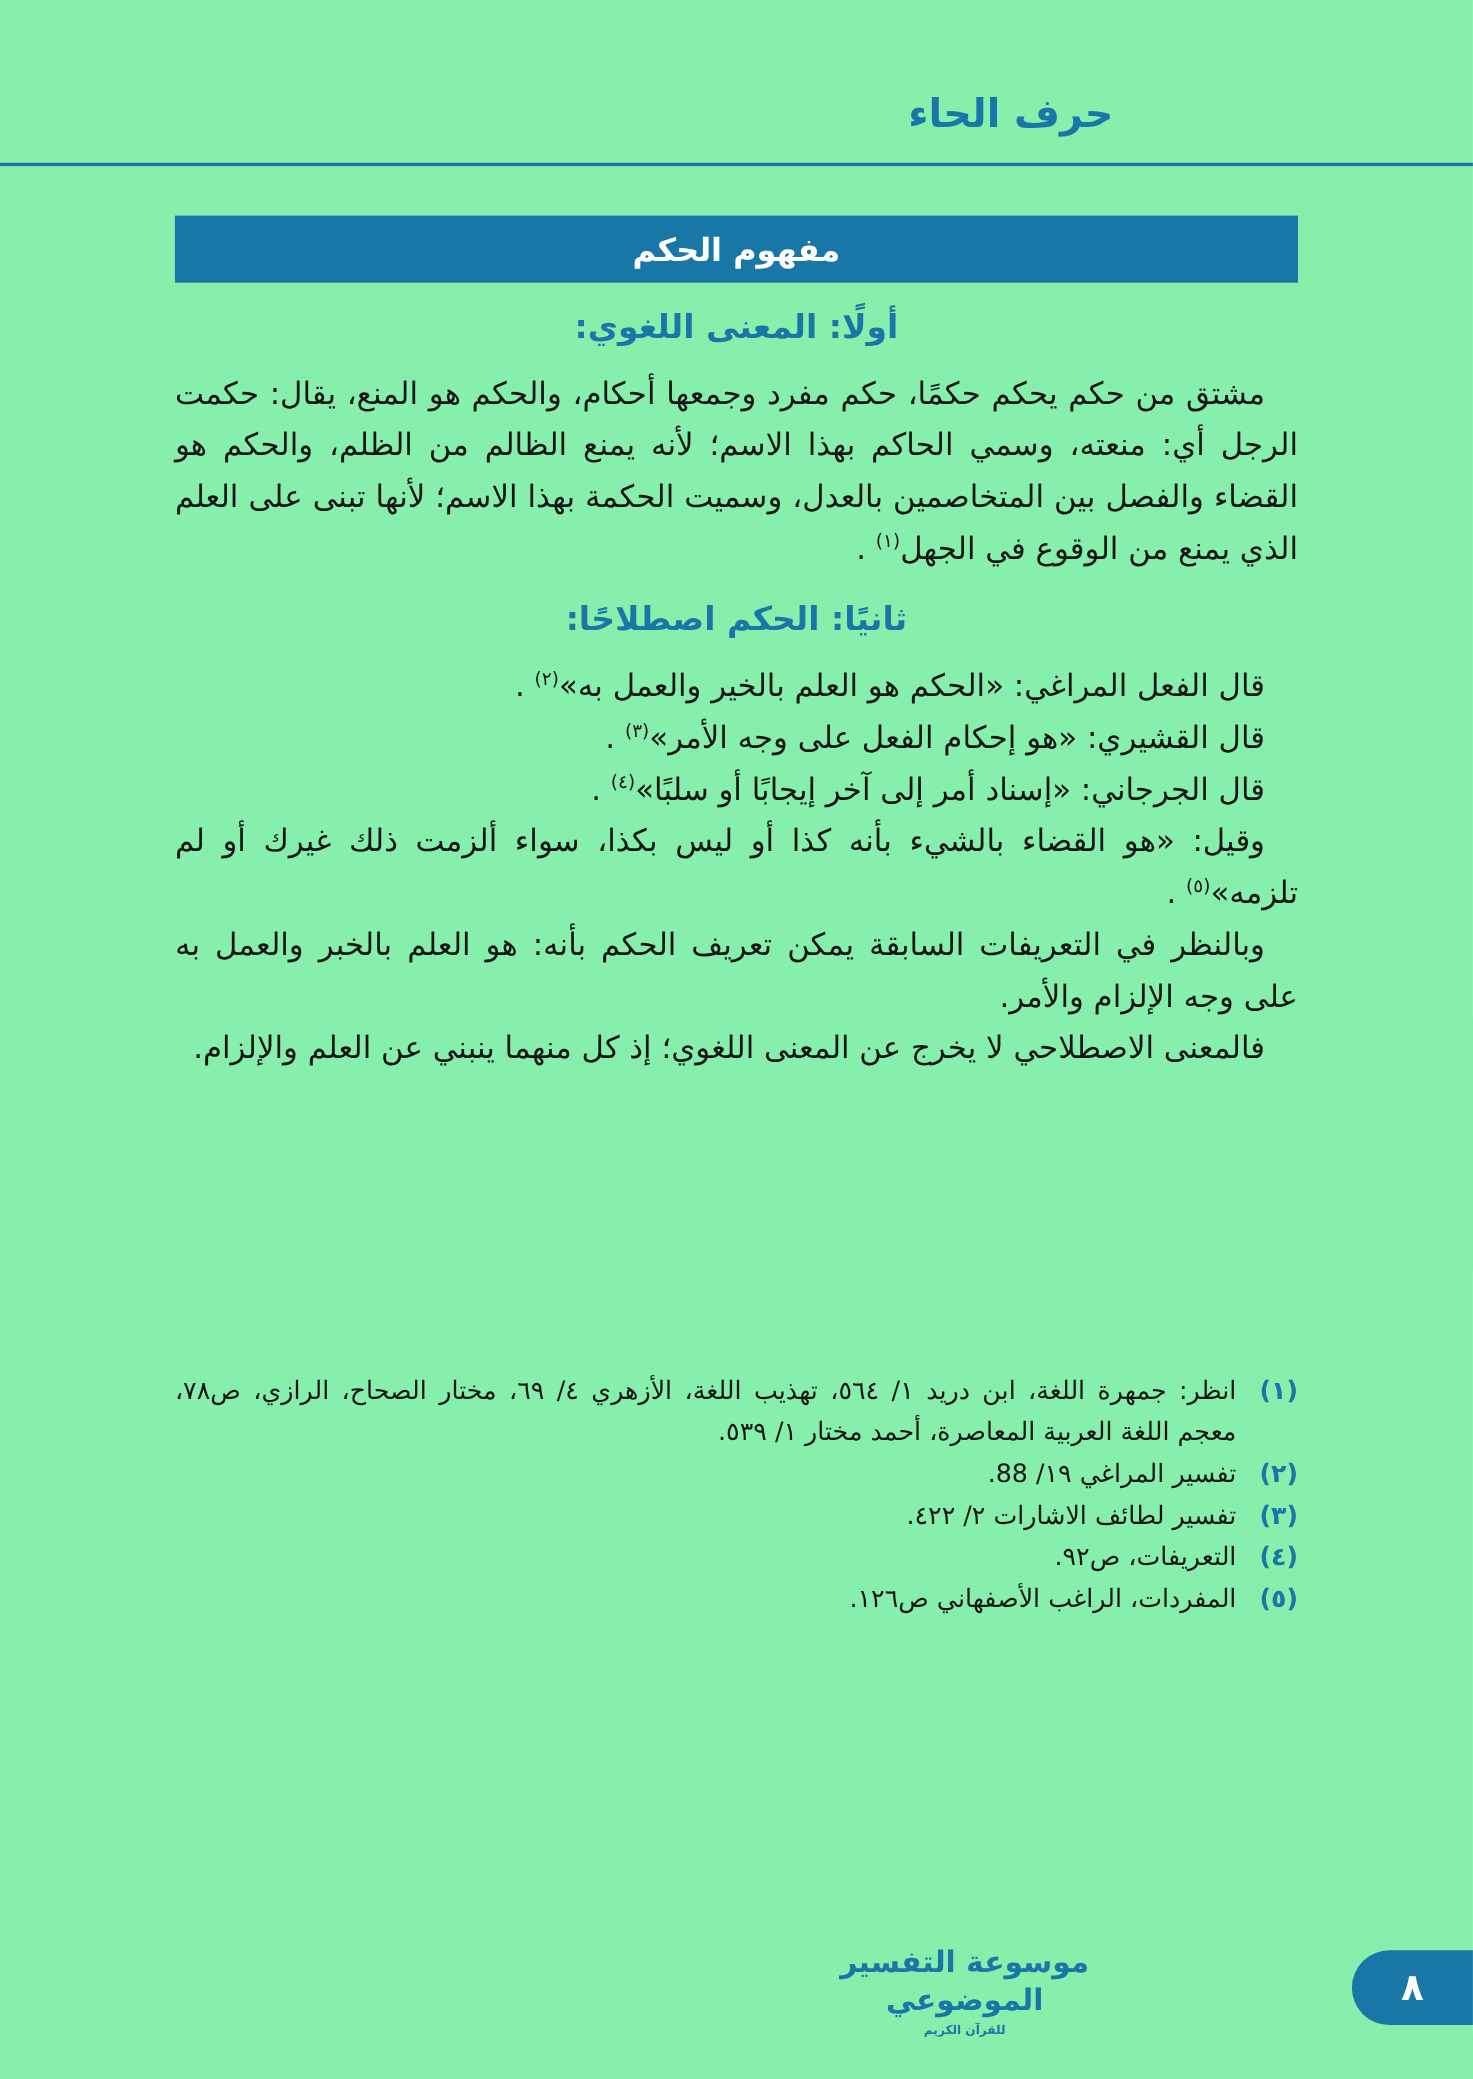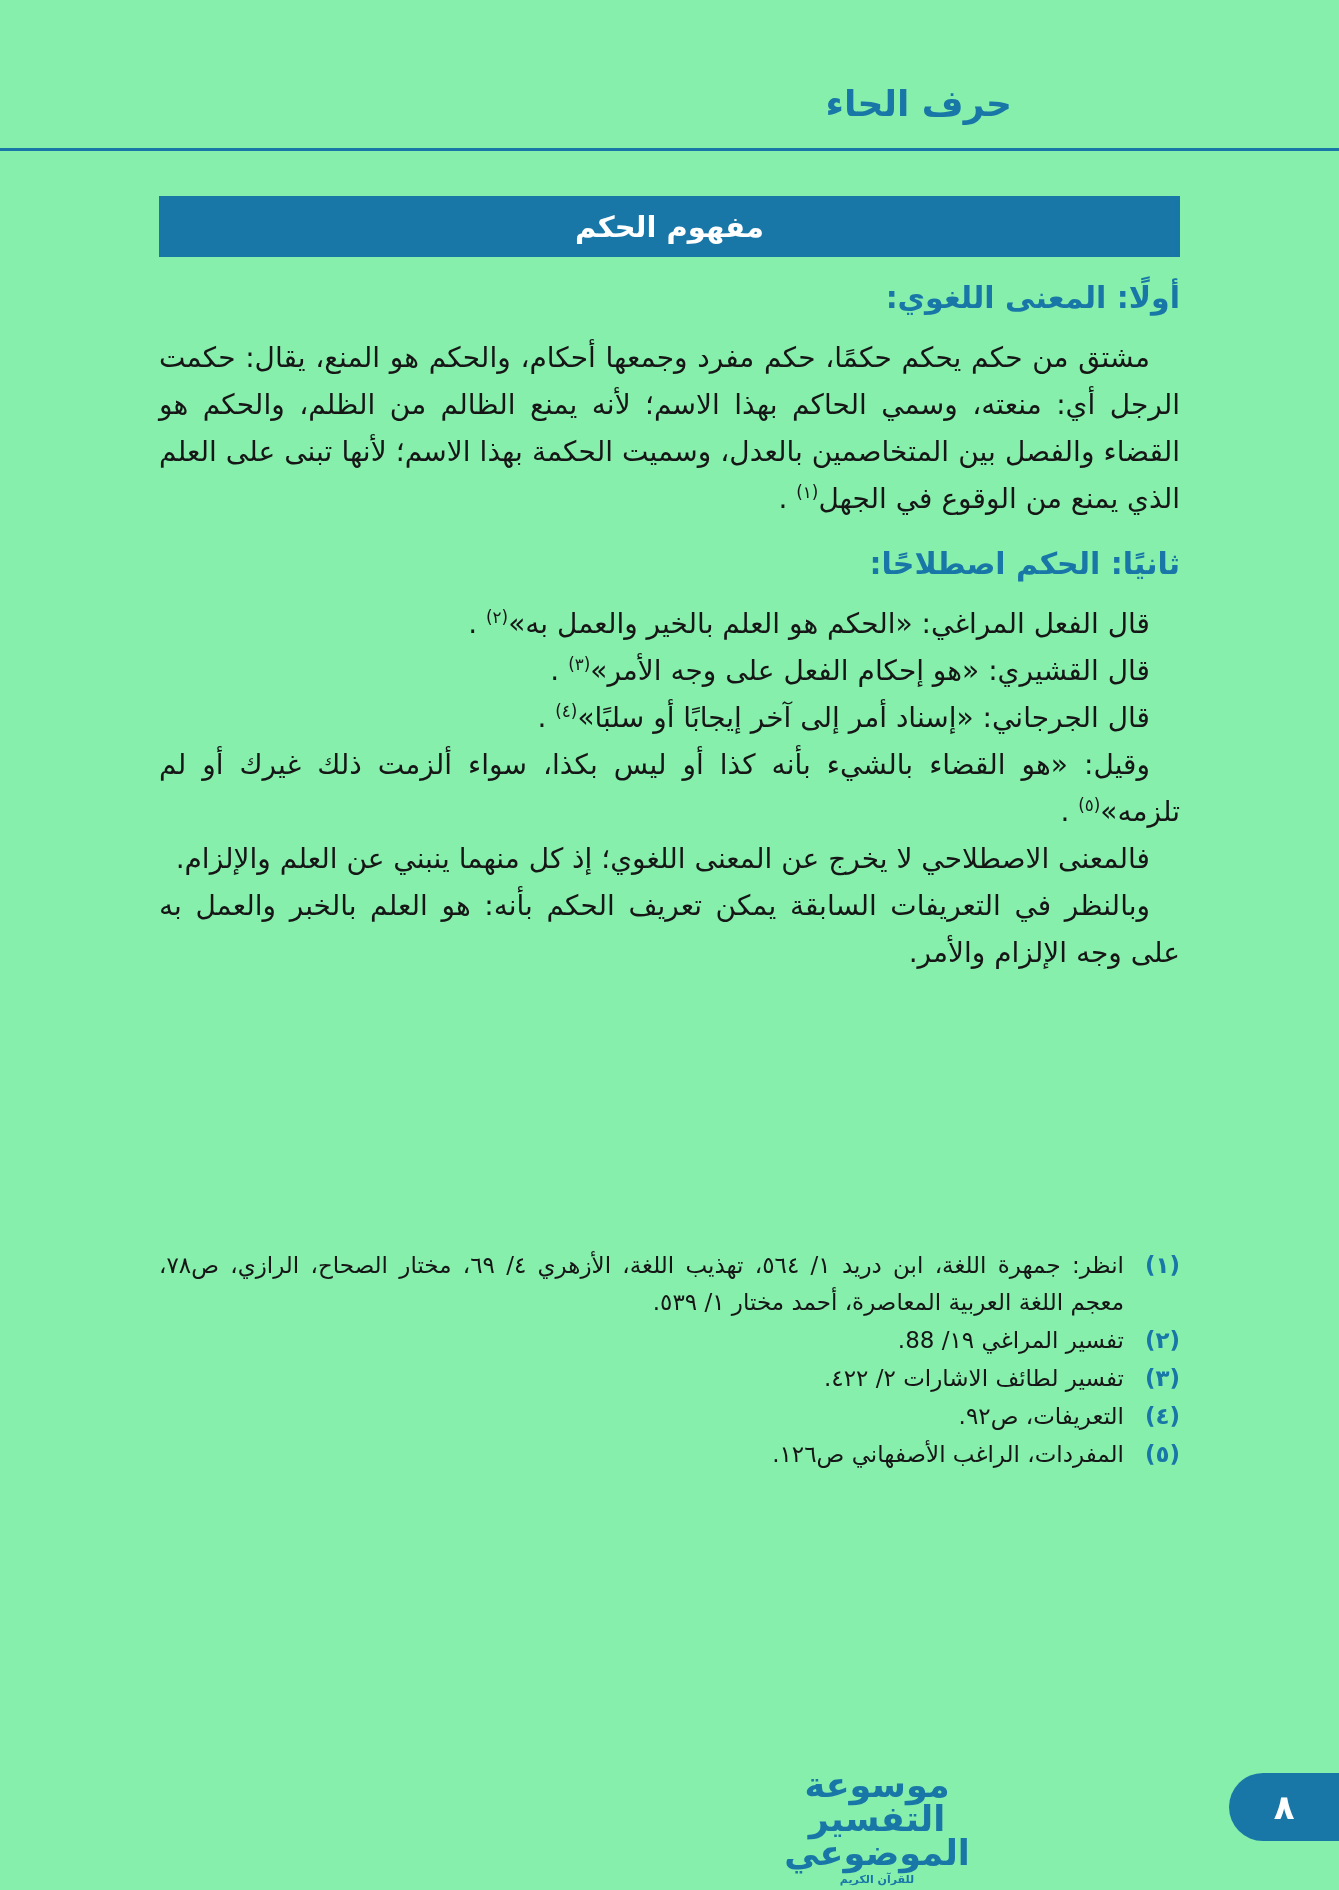--- a/index.html
+++ b/index.html
@@ -58,21 +58,21 @@
     width: 1021px;
     direction: rtl;
     text-align: justify;
   }
   .heading {
     color: #1977A8;
     font-size: 30px;
     font-weight: bold;
     margin: 0 0 14px 0;
     line-height: 44px;
-    text-align: right;
+    text-align: center;
   }
   .heading.second {
     margin-top: 20px;
     margin-bottom: 14px;
   }
   .para {
     margin: 0;
     font-size: 28px;
     line-height: 47px;
     text-indent: 30px;
@@ -110,21 +110,21 @@
   }
   .footer-logo {
     position: absolute;
     top: 1768px;
     right: 332px;
     width: 260px;
     text-align: center;
     color: #1977A8;
   }
   .logo-title {
-    font-size: 35px;
+    font-size: 27px;
     font-weight: bold;
     line-height: 34px;
   }
   .logo-subtitle {
     font-size: 11px;
     font-weight: bold;
     line-height: 20px;
   }
   .page-number-tab {
     position: absolute;
@@ -166,23 +166,23 @@
     <h2 class="heading second">ثانيًا: الحكم اصطلاحًا:</h2>
 
     <p class="para"><span>قال الفعل المراغي: «الحكم هو العلم بالخير والعمل به»</span><sup class="fn-ref">(٢)</sup><span> .</span></p>
 
     <p class="para"><span>قال القشيري: «هو إحكام الفعل على وجه الأمر»</span><sup class="fn-ref">(٣)</sup><span> .</span></p>
 
     <p class="para"><span>قال الجرجاني: «إسناد أمر إلى آخر إيجابًا أو سلبًا»</span><sup class="fn-ref">(٤)</sup><span> .</span></p>
 
     <p class="para"><span>وقيل: «هو القضاء بالشيء بأنه كذا أو ليس بكذا، سواء ألزمت ذلك غيرك أو لم تلزمه»</span><sup class="fn-ref">(٥)</sup><span> .</span></p>
 
+    <p class="para"><span>وبالنظر في التعريفات السابقة يمكن تعريف الحكم بأنه: هو العلم بالخبر والعمل به على وجه الإلزام والأمر.</span></p>
+
     <p class="para"><span>فالمعنى الاصطلاحي لا يخرج عن المعنى اللغوي؛ إذ كل منهما ينبني عن العلم والإلزام.</span></p>
-
-    <p class="para"><span>وبالنظر في التعريفات السابقة يمكن تعريف الحكم بأنه: هو العلم بالخبر والعمل به على وجه الإلزام والأمر.</span></p>
 
   </div>
 
   <div class="footnotes">
 
     <div class="footnote">
       <span class="fn-marker">(١)</span>
       <span class="fn-text">انظر: جمهرة اللغة، ابن دريد ١/ ٥٦٤، تهذيب اللغة، الأزهري ٤/ ٦٩، مختار الصحاح، الرازي، ص٧٨، معجم اللغة العربية المعاصرة، أحمد مختار ١/ ٥٣٩.</span>
     </div>
 

